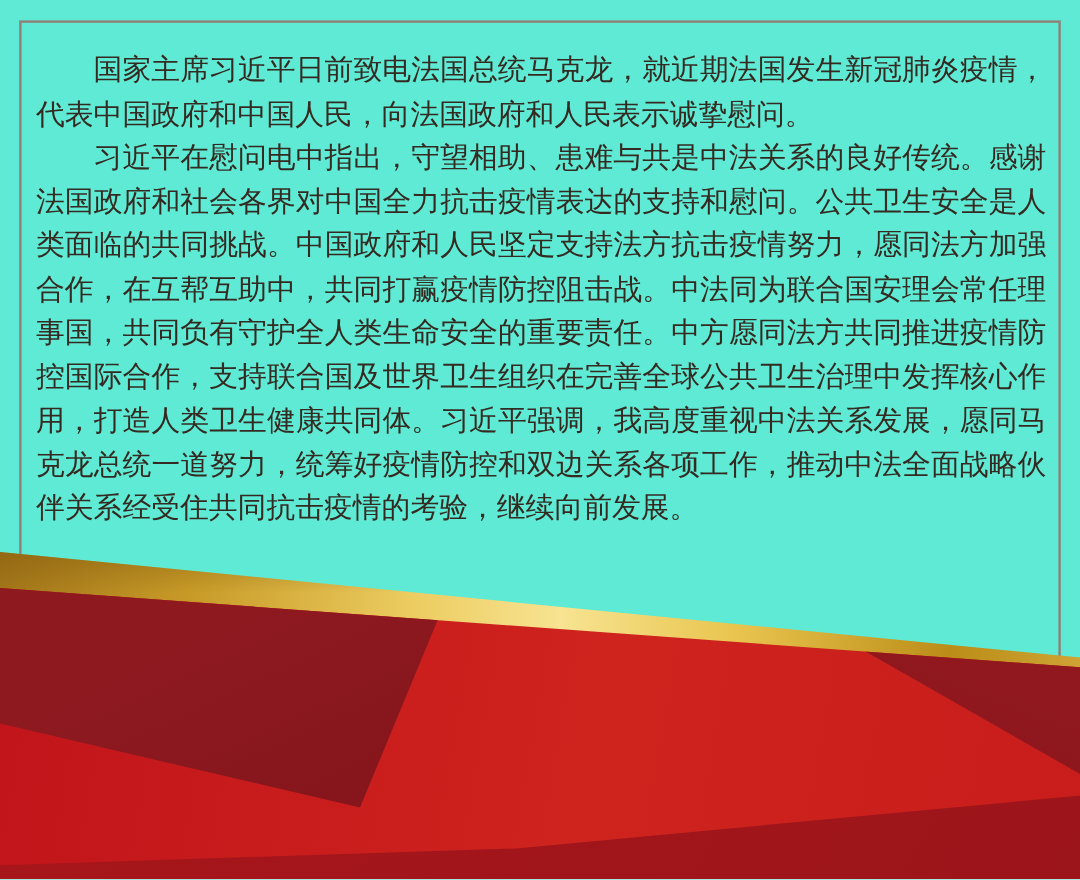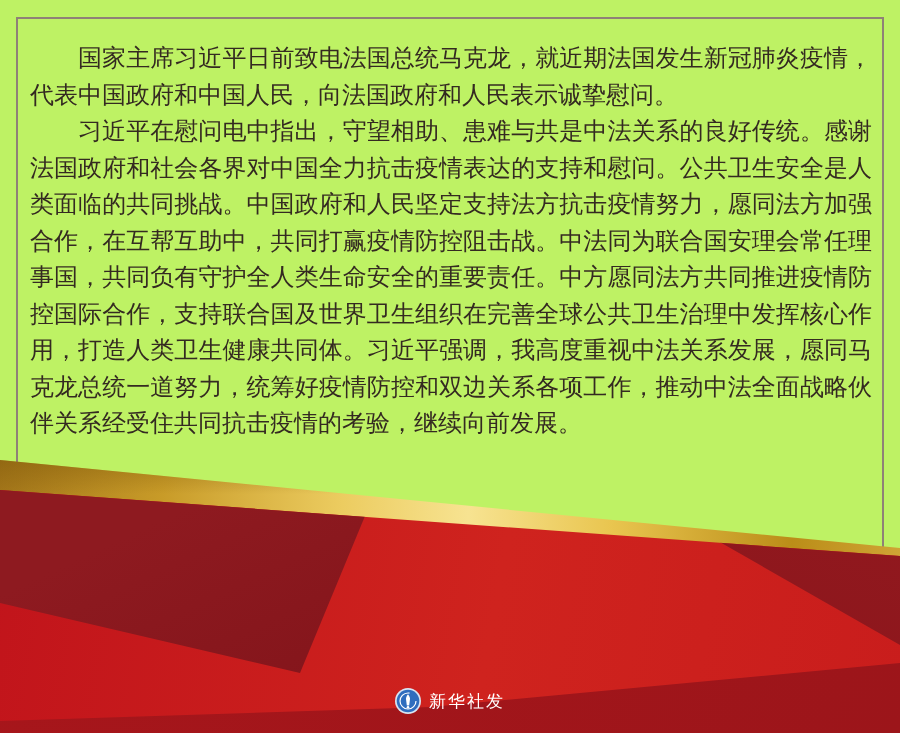--- a/index.html
+++ b/index.html
@@ -1,19 +1,19 @@
 <!DOCTYPE html>
 <html><head>
 <meta charset="utf-8">
 <style>
   html,body{margin:0;padding:0;}
   .page{
     position:relative;
     width:900px;height:733px;
-    background:#bef264;
+    background:#5eead4;
     overflow:hidden;
     font-family:"Liberation Sans",sans-serif;
   }
   
   .text-box{
     position:absolute;left:16px;top:17px;
     width:868px;height:690px;
     border:2px solid #8f8177;
     box-sizing:border-box;
     padding:21px 10px 0 12px;
@@ -101,25 +101,15 @@
   </div>
 
   <div class="gold-stripe"></div>
 
   <div class="banner">
     <div class="facet dark-left"></div>
     <div class="facet dark-right"></div>
     <div class="facet dark-bottom"></div>
 
 
-    <div class="credit">
-      <svg class="logo" viewBox="0 0 26 26" xmlns="http://www.w3.org/2000/svg" aria-hidden="true">
-        <circle cx="13" cy="13" r="13" fill="#d8e4f2"></circle>
-        <circle cx="13" cy="13" r="11.3" fill="#2f6dbe"></circle>
-        <circle cx="13" cy="13" r="8" fill="none" stroke="#ffffff" stroke-width="1.2" stroke-dasharray="39 12"></circle>
-        <path d="M13 6.2 C14.3 8.0 15.1 9.4 15.0 11.0 L14.2 17.6 L11.8 17.6 L11.0 11.0 C10.9 9.4 11.7 8.0 13 6.2 Z" fill="#ffffff"></path>
-        <circle cx="13" cy="19.3" r="1.3" fill="#ffffff"></circle>
-      </svg>
-      <span class="credit-text">新华社发</span>
-    </div>
   </div>
 
 </div>
 
 </body></html>

